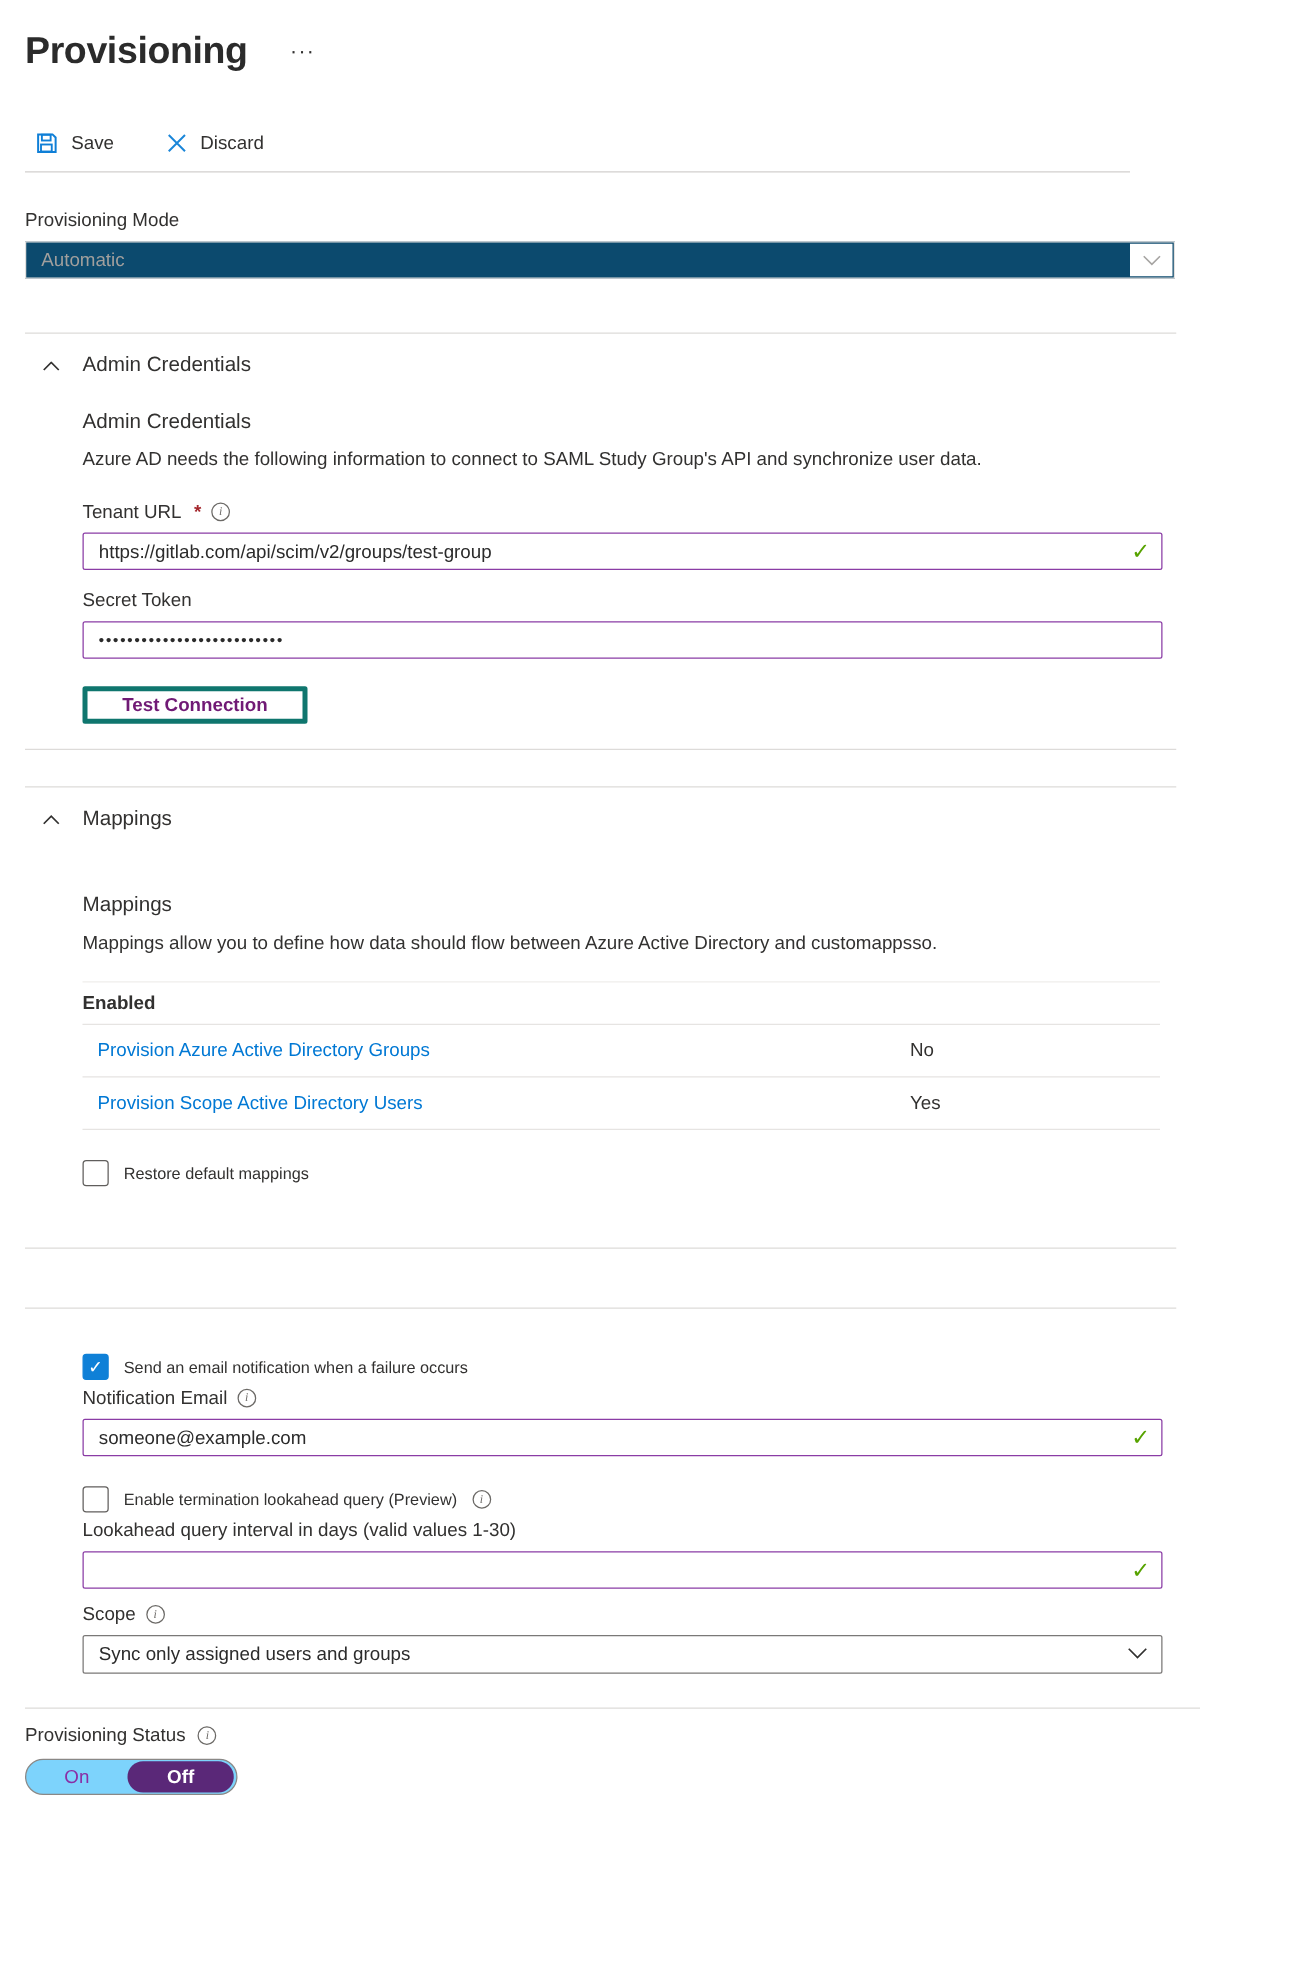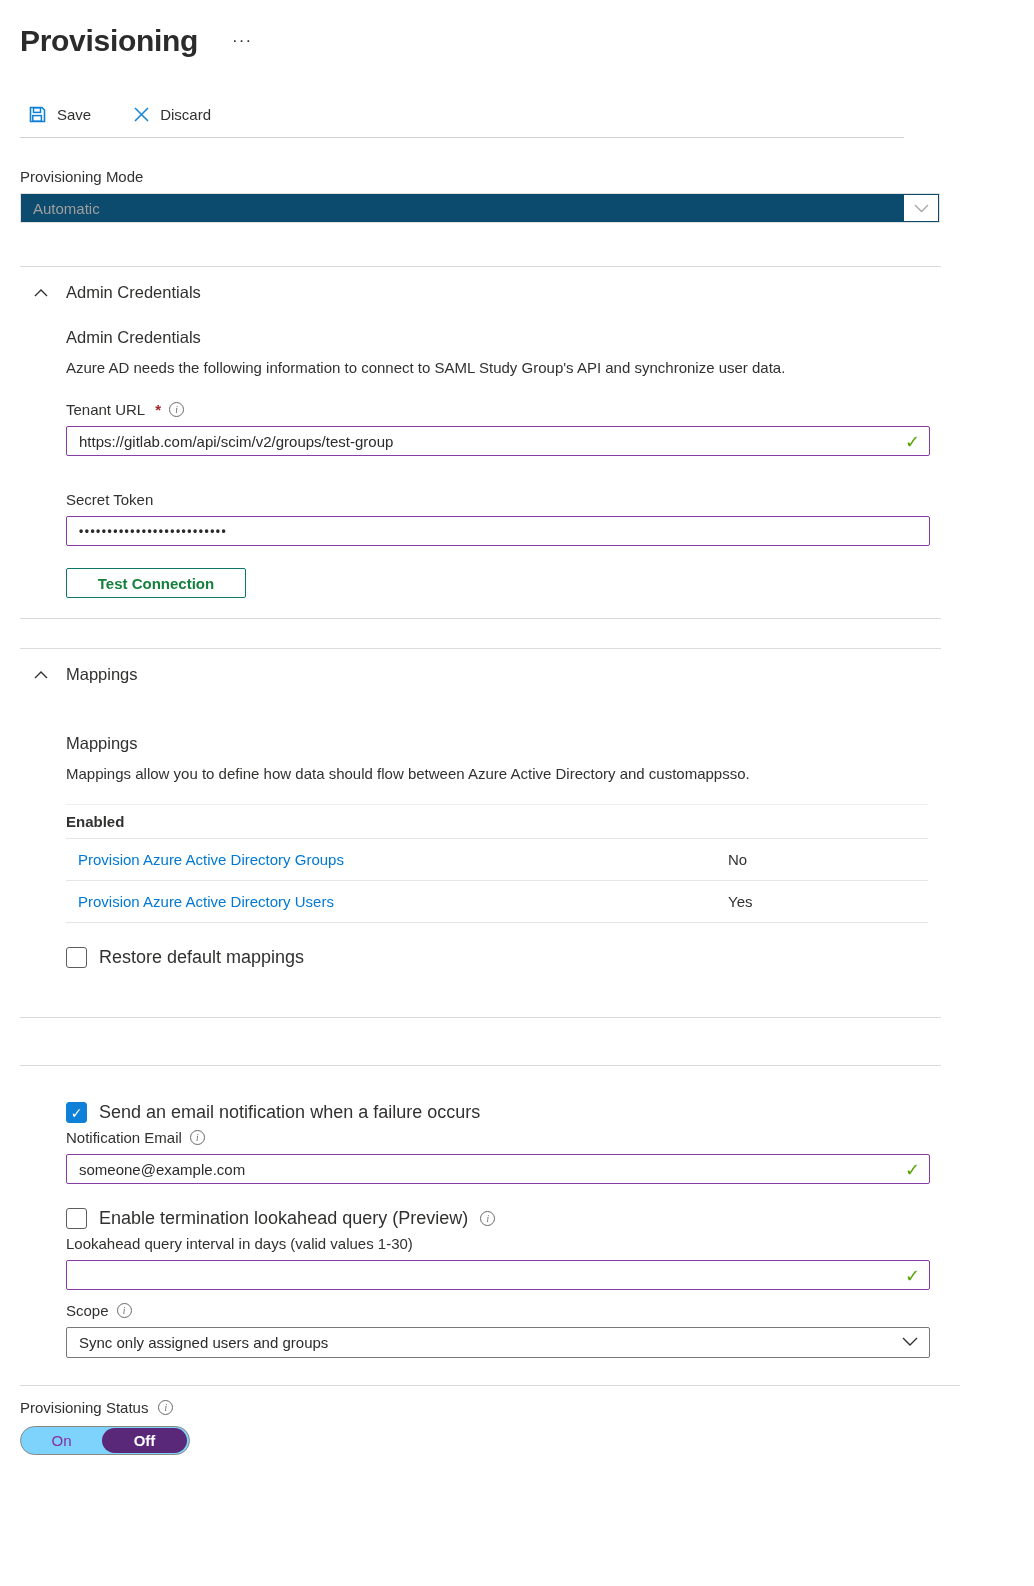--- a/index.html
+++ b/index.html
@@ -58,23 +58,23 @@
 
   .txt-input {
     position:relative; width:864px; height:30px; border:1px solid #8a3ca5; border-radius:2px;
     background:#fff; display:flex; align-items:center; margin-top:8px;
   }
   .txt-input .val { padding-left:12px; font-size:15px; color:#2b2b2b; }
   .txt-input .dots { padding-left:12px; font-size:12px; letter-spacing:1.5px; font-weight:700; color:#2b2b2b; }
   .valid-check { position:absolute; right:9px; top:4px; color:#57a300; font-size:18px; }
 
   .btn-outline {
-    margin-top:22px; width:180px; height:30px; border:1px solid #0f766e; border-radius:2px;
+    margin-top:22px; width:180px; height:30px; border:4px solid #0f766e; border-radius:2px;
     background:#fff; display:flex; align-items:center; justify-content:center;
-    font-size:15px; font-weight:700; color:#15803d; cursor:pointer;
+    font-size:15px; font-weight:700; color:#701a75; cursor:pointer;
   }
 
   .dbl-divider-1 { margin-top:20px; }
   .dbl-divider-2 { margin-top:29px; }
 
   
   .map-table { width:862px; margin-top:22px; border-top:1px solid #f0eeec; }
   .map-hrow { display:flex; height:34px; align-items:center; border-bottom:1px solid #e6e4e2; }
   .map-row { display:flex; height:42px; align-items:center; border-bottom:1px solid #e6e4e2; }
   .col-name { width:662px; padding-left:12px; }
@@ -82,21 +82,21 @@
   .map-hrow .hdr { font-weight:700; font-size:15px; color:#323130; }
   .map-link { color:#0078d4; cursor:pointer; text-decoration:none; font-size:15px; }
 
   .check-row { display:flex; align-items:center; gap:12px; margin-top:24px; }
   .checkbox {
     width:21px; height:21px; border:1px solid #605e5c; border-radius:3px; background:#fff;
     display:flex; align-items:center; justify-content:center; cursor:pointer; flex:0 0 auto;
     color:transparent; font-size:14px;
   }
   .checkbox.checked { background:#0f80d7; border-color:#0f80d7; color:#ffffff; }
-  .check-label { font-size:18px; color:#323130; }
+  .check-label { font-size:13px; color:#323130; }
 
   .big-gap-1 { margin-top:49px; }
   .big-gap-2 { margin-top:47px; }
 
   
   .settings-field-label { margin-top:6px; }
   .lookahead-gap { margin-top:24px; }
 
   .scope-label { margin-top:12px; }
   .select-dark {
@@ -187,21 +187,21 @@
     <div class="inline-label" style="margin-top:25px;">
       <span class="field-label">Tenant URL</span>
       <span class="req">*</span>
       <span class="info-icon">i</span>
     </div>
     <div class="txt-input">
       <span class="val">https://gitlab.com/api/scim/v2/groups/test-group</span>
       <span class="valid-check">✓</span>
     </div>
 
-    <div class="field-label" style="margin-top:35px;">Secret Token</div>
+    <div class="field-label" style="margin-top:16px;">Secret Token</div>
     <div class="txt-input">
       <span class="dots">••••••••••••••••••••••••••</span>
     </div>
 
     <div class="btn-outline">Test Connection</div>
   </div>
 
   <hr class="hr-light dbl-divider-1">
   <hr class="hr-light dbl-divider-2">
 
@@ -223,21 +223,21 @@
         <div class="col-enabled hdr">Enabled</div>
       </div>
       <div class="map-row">
         <div class="col-name">
           <a class="map-link">Provision Azure Active Directory Groups</a>
         </div>
         <div class="col-enabled">No</div>
       </div>
       <div class="map-row">
         <div class="col-name">
-          <a class="map-link">Provision Azure Active Directory Users</a>
+          <a class="map-link">Provision Scope Active Directory Users</a>
         </div>
         <div class="col-enabled">Yes</div>
       </div>
     </div>
 
     <div class="check-row">
       <span class="checkbox">✓</span>
       <span class="check-label">Restore default mappings</span>
     </div>
   </div>

